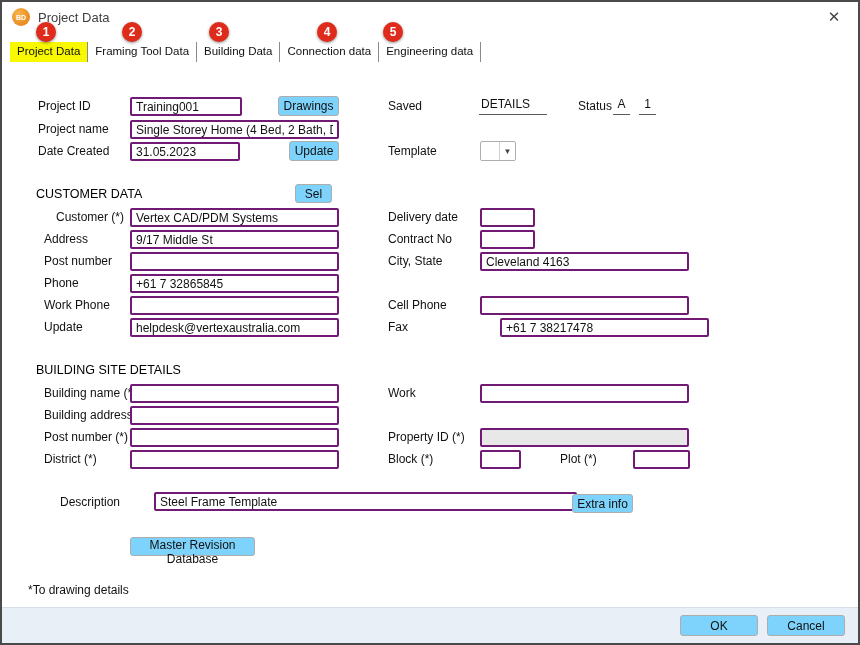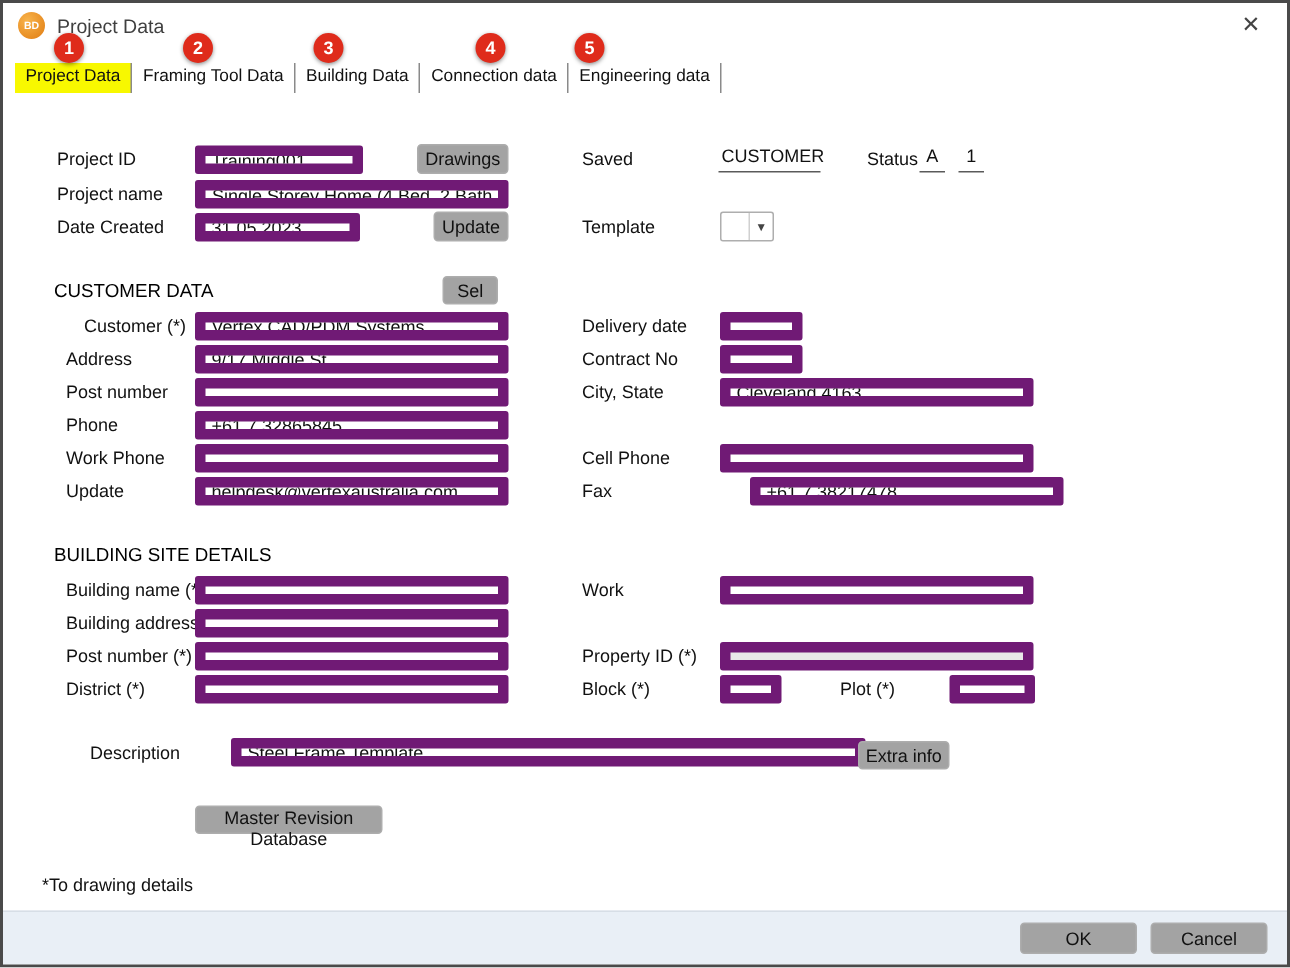--- a/index.html
+++ b/index.html
@@ -16,23 +16,23 @@
   .close-btn{margin-left:auto;color:#444;font-size:15px;width:28px;text-align:center;cursor:default;line-height:28px;}
   
   .badge{position:absolute;top:22px;width:20px;height:20px;border-radius:50%;background:#df2b1b;color:#fff;font-weight:bold;font-size:12px;display:flex;align-items:center;justify-content:center;box-shadow:0 1px 3px rgba(0,0,0,.45);z-index:15;}
   
   .tabstrip{position:absolute;left:10px;top:42px;height:20px;display:flex;font-size:11.5px;z-index:5;}
   .tab{padding:3px 7px 2px 7px;border-right:1px solid #8a8a8a;white-space:nowrap;cursor:default;}
   .tab.selected{background:#f8f800;}
   
   .lbl{position:absolute;line-height:19px;height:19px;white-space:nowrap;}
   .section{position:absolute;line-height:19px;font-size:12.5px;color:#000;white-space:nowrap;}
-  .inp{position:absolute;height:19px;box-sizing:border-box;border:7px solid #701a75;border-radius:2px;background:#fff;font-family:"Liberation Sans",sans-serif;font-size:12px;padding:0 4px;color:#111;outline:none;}
+  .inp{position:absolute;height:19px;box-sizing:border-box;border:2px solid #701a75;border-radius:2px;background:#fff;font-family:"Liberation Sans",sans-serif;font-size:12px;padding:0 4px;color:#111;outline:none;}
   .inp.disabled{background:#e8e8e8;}
-  .btn{position:absolute;box-sizing:border-box;height:20px;border:1px solid #adadad;border-radius:3px;background:#a3a3a3;font-family:"Liberation Sans",sans-serif;font-size:12px;color:#111;padding:0 4px;cursor:default;}
+  .btn{position:absolute;box-sizing:border-box;height:20px;border:1px solid #adadad;border-radius:3px;background:#7dd3fc;font-family:"Liberation Sans",sans-serif;font-size:12px;color:#111;padding:0 4px;cursor:default;}
   .uval{position:absolute;height:18px;line-height:17px;border-bottom:1px solid #5a5a5a;padding:0 2px;white-space:nowrap;}
   .uval.center{text-align:center;padding:0;}
   .combo{position:absolute;width:36px;height:20px;box-sizing:border-box;border:1px solid #aeaeae;border-radius:2px;background:#fff;display:flex;align-items:stretch;justify-content:flex-end;cursor:default;}
   .combo-arrow{width:15px;border-left:1px solid #d0d0d0;font-size:8px;color:#444;display:flex;align-items:center;justify-content:center;}
   .note{position:absolute;font-size:12px;}
   
   .footer{position:absolute;left:2px;right:2px;bottom:2px;height:35px;background:#e9eff6;border-top:1px solid #d7dee6;z-index:1;}
 </style>
 </head>
 <body>
@@ -57,21 +57,21 @@
   <div class="tab">Framing Tool Data</div>
   <div class="tab">Building Data</div>
   <div class="tab">Connection data</div>
   <div class="tab">Engineering data</div>
 </div>
 
 <div class="lbl" style="left:38px;top:97px">Project ID</div>
 <input class="inp" style="left: 130px; top: 97px; width: 112px;" value="Training001">
 <button class="btn" style="left:278px;top:96px;width:61px">Drawings</button>
 <div class="lbl" style="left:388px;top:97px">Saved</div>
-<div class="uval" style="left:479px;top:96px;width:64px">CUSTOMER</div>
+<div class="uval" style="left:479px;top:96px;width:64px">DETAILS</div>
 <div class="lbl" style="left:578px;top:97px">Status</div>
 <div class="uval center" style="left:613px;top:96px;width:17px">A</div>
 <div class="uval center" style="left:639px;top:96px;width:17px">1</div>
 
 <div class="lbl" style="left:38px;top:120px">Project name</div>
 <input class="inp" style="left: 130px; top: 120px; width: 209px;" value="Single Storey Home (4 Bed, 2 Bath, Double">
 
 <div class="lbl" style="left:38px;top:142px">Date Created</div>
 <input class="inp" style="left: 130px; top: 142px; width: 110px;" value="31.05.2023">
 <button class="btn" style="left:289px;top:141px;width:50px">Update</button>

